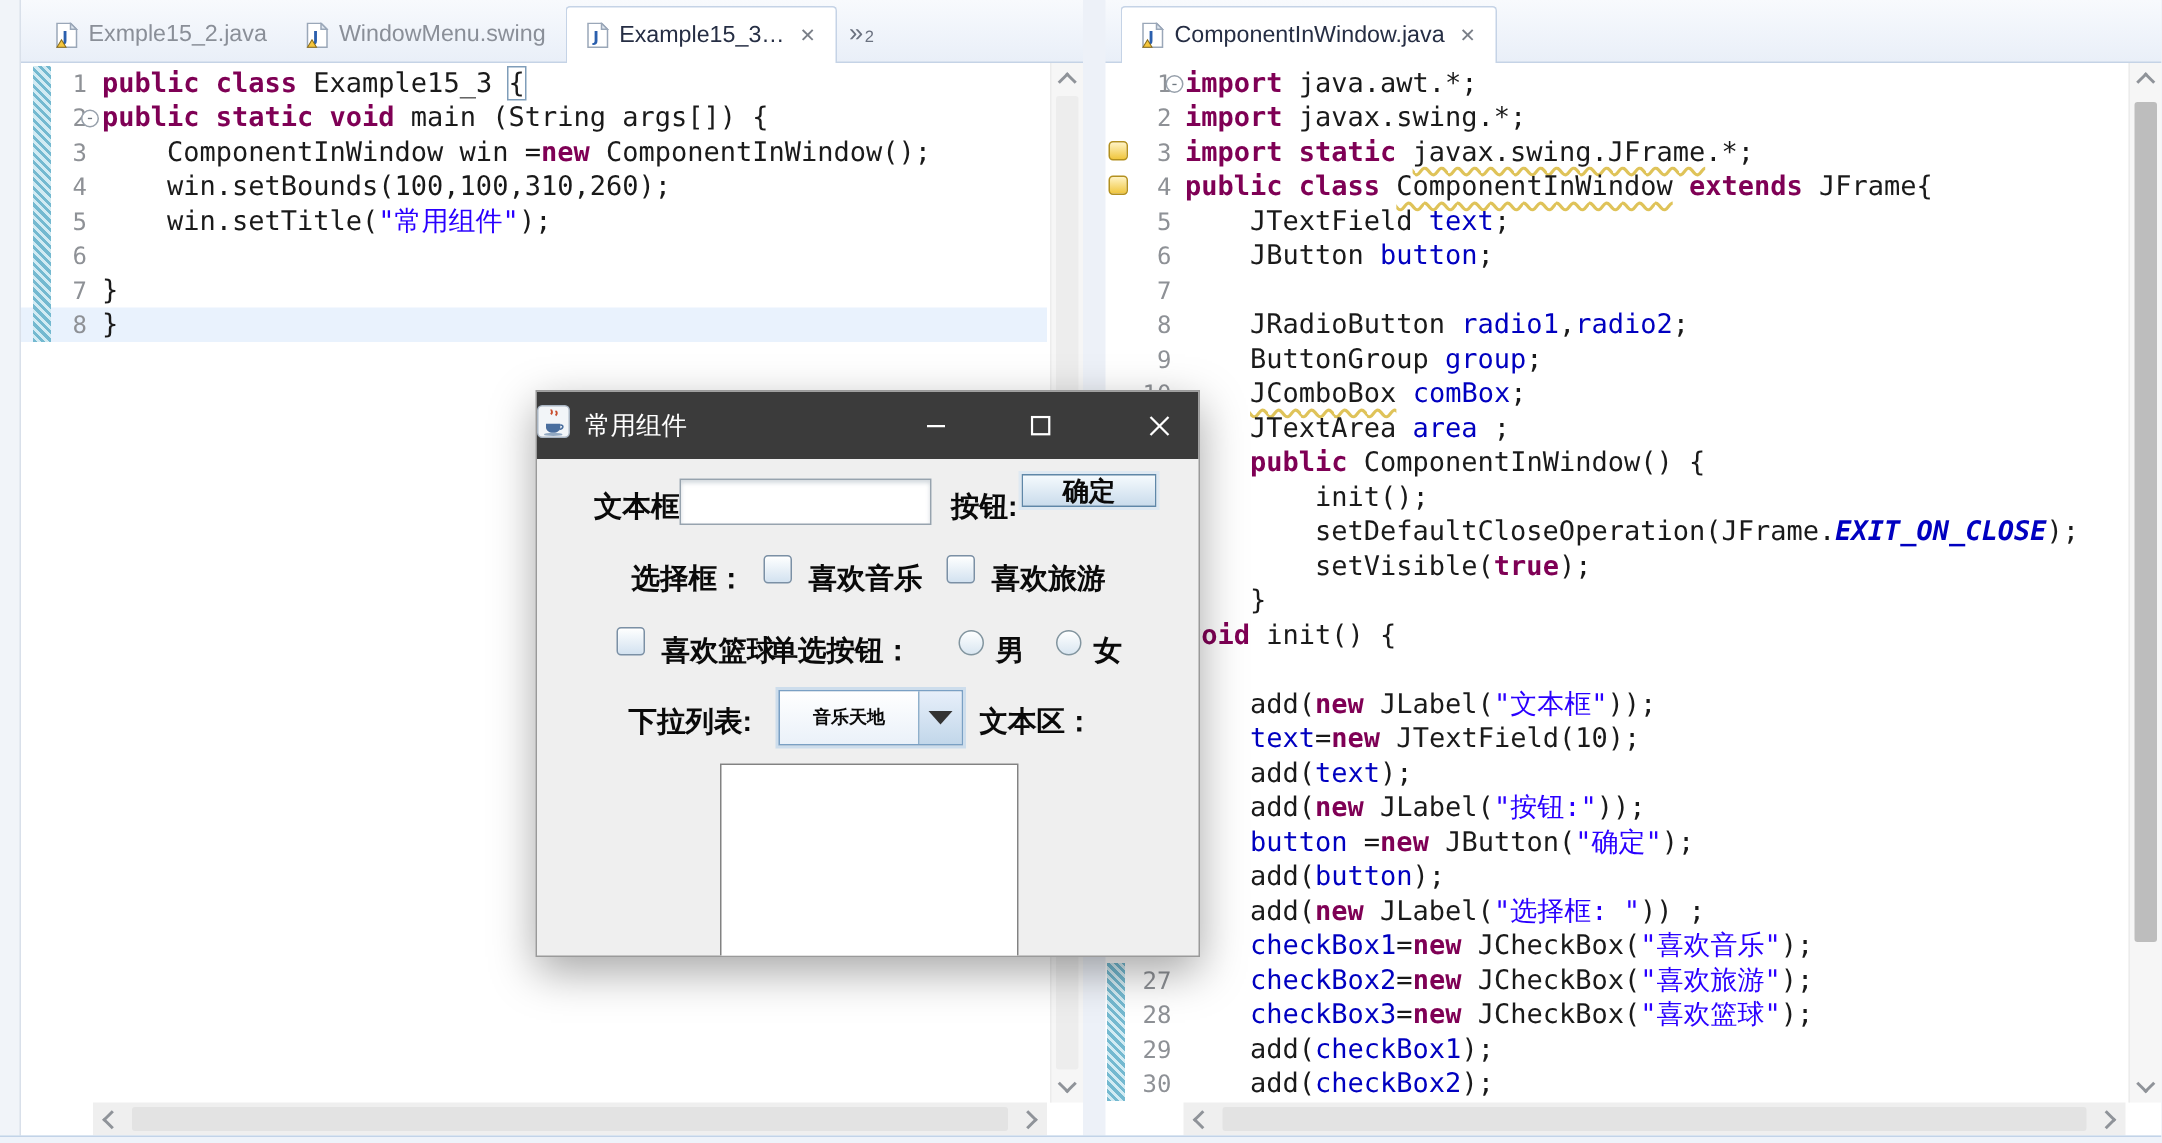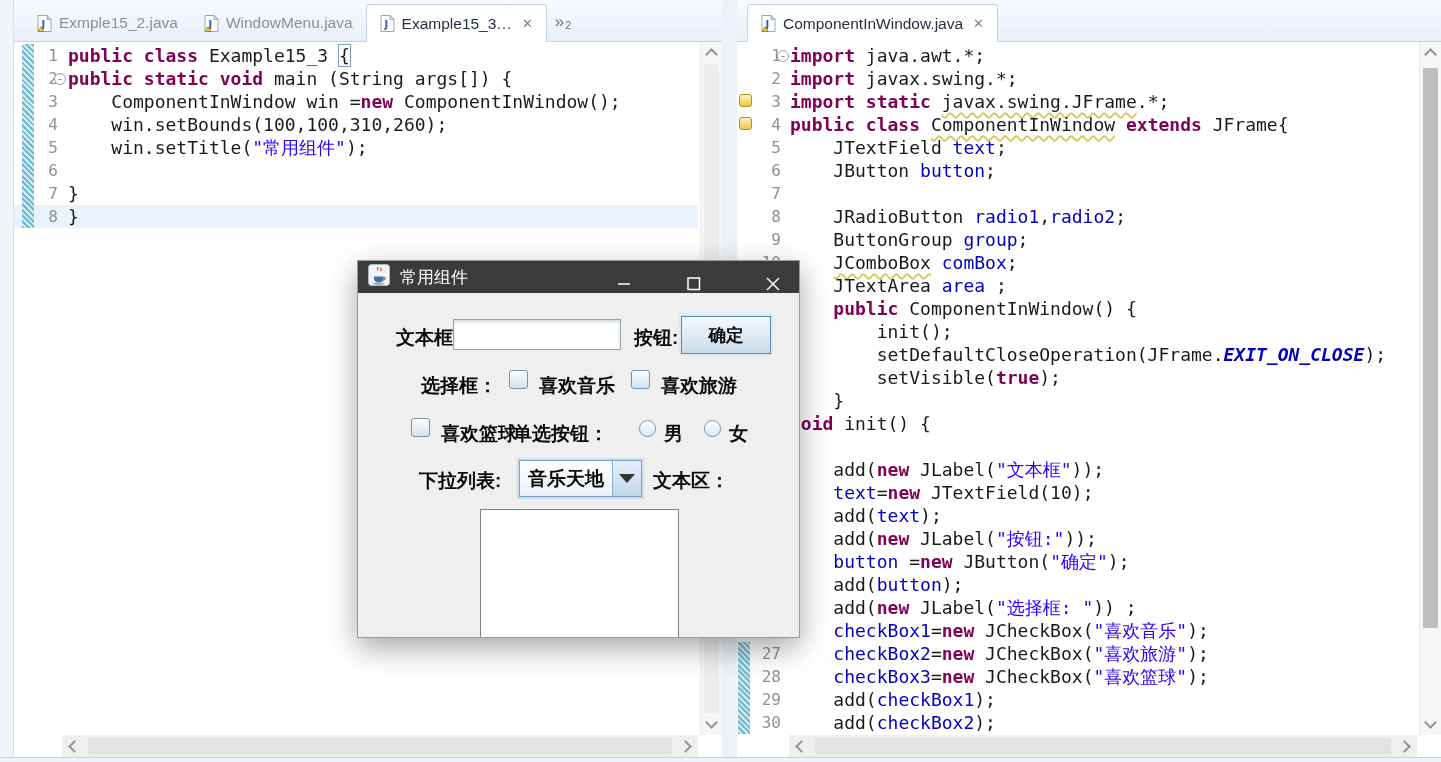--- a/index.html
+++ b/index.html
@@ -71,38 +71,38 @@
   .chev.left{transform:rotate(45deg)}
   .chev.right{transform:rotate(225deg)}
   .vsb .chev.up{top:8px;left:6px}
   .vsb .chev.down{bottom:8px;left:6px}
   .hsb .chev.left{left:8px;top:7px}
   .hsb .chev.right{right:8px;top:7px}
 
   
   #swing-window{position:absolute;left:357px;top:260px;width:443px;height:378px;background:#efefef;
                 border:1px solid #9a9a9a;box-shadow:0 10px 28px rgba(0,0,0,.35);z-index:10;overflow:hidden}
-  .titlebar{position:absolute;top:0;left:0;right:0;height:32px;background:#3b3b3b;display:flex;align-items:center;
-            padding-left:10px;gap:10px}
+  .titlebar{position:absolute;top:0;left:0;right:0;height:45px;background:#3b3b3b;display:flex;align-items:center;
+            gap:10px}
   .title-text{color:#fff;font-size:17px}
   .tb-btn{position:absolute;top:0;height:45px;width:48px;display:flex;align-items:center;justify-content:center;cursor:pointer}
   .tb-min{left:242px}.tb-max{left:312px}.tb-close{left:386px;width:57px}
   .sw-label{position:absolute;font-weight:bold;font-size:19px;color:#0a0a0a;white-space:nowrap}
   #sw-textfield{position:absolute;left:95px;top:58px;width:168px;height:31px;background:#fff;border:1px solid #97a3ae;
                 box-shadow:inset 0 2px 3px rgba(130,145,160,.35);font-size:16px;padding:0 4px}
-  #sw-ok{position:absolute;left:323px;top:55px;width:90px;height:38px;background:linear-gradient(#f5fafd,#cadcec);
+  #sw-ok{position:absolute;left:323px;top:55px;width:90px;height:22px;background:linear-gradient(#f5fafd,#cadcec);
          border:1px solid #5f87a8;outline:2px solid #dfe9f2;display:flex;align-items:center;justify-content:center;
          font-weight:bold;font-size:17.5px;color:#0a0a0a;cursor:pointer}
   .sw-cb{position:absolute;width:19px;height:19px;border:1px solid #7b90a5;border-radius:3px;
          background:linear-gradient(#feffff,#d3e2f0);box-shadow:inset 0 1px 1px #fff;cursor:pointer}
   .sw-rb{position:absolute;width:17px;height:17px;border:1px solid #82959f;border-radius:50%;
          background:linear-gradient(#feffff,#d9e6f1);cursor:pointer}
   #sw-combo{position:absolute;left:161px;top:199px;width:123px;height:37px;display:flex;border:1px solid #7aa0c4;
             box-shadow:0 0 0 2px rgba(163,199,232,.45);cursor:pointer}
-  .combo-val{flex:1;display:flex;align-items:center;justify-content:center;font-weight:bold;font-size:19px;color:#0a0a0a;
+  .combo-val{flex:1;display:flex;align-items:center;justify-content:center;font-weight:bold;font-size:12px;color:#0a0a0a;
              background:linear-gradient(#ffffff,#eaf1f9)}
   .combo-btn{width:29px;border-left:1px solid #8fb0cc;background:linear-gradient(#e7effa,#c2d7ea);
              display:flex;align-items:center;justify-content:center}
   .tri-down{width:0;height:0;border-left:8px solid transparent;border-right:8px solid transparent;border-top:9px solid #333}
   #sw-textarea{position:absolute;left:122px;top:248px;width:199px;height:140px;background:#fff;border:1px solid #828282;
                resize:none;font-size:15px}
 </style>
 </head>
 <body>
 
@@ -123,21 +123,21 @@
     </div>
     <div class="tab">
       <span class="ficon">
         <svg width="15" height="17" viewBox="0 0 15 17">
             <path d="M1 .5h9l4 4V16.5H1z" fill="#fff" stroke="#9aa7b8"></path>
             <path d="M10 .5l4 4h-4z" fill="#dfe7f0" stroke="#9aa7b8"></path>
             <text x="4.5" y="13" font-size="10" font-weight="bold" fill="#2b5fad" font-family="DejaVu Sans">J</text>
             <path d="M1 16.5l3-5 3 5z" fill="#f6c73c" stroke="#8a6d1d" stroke-width=".7"></path>
           </svg>
       </span>
-      <span>WindowMenu.java</span>
+      <span>WindowMenu.swing</span>
     </div>
     <div class="tab active">
       <span class="ficon">
         <svg width="15" height="17" viewBox="0 0 15 17">
             <path d="M1 .5h9l4 4V16.5H1z" fill="#fff" stroke="#9aa7b8"></path>
             <path d="M10 .5l4 4h-4z" fill="#dfe7f0" stroke="#9aa7b8"></path>
             <text x="4.5" y="13" font-size="10" font-weight="bold" fill="#2b5fad" font-family="DejaVu Sans">J</text>
           </svg>
       </span>
       <span>Example15_3…</span>

